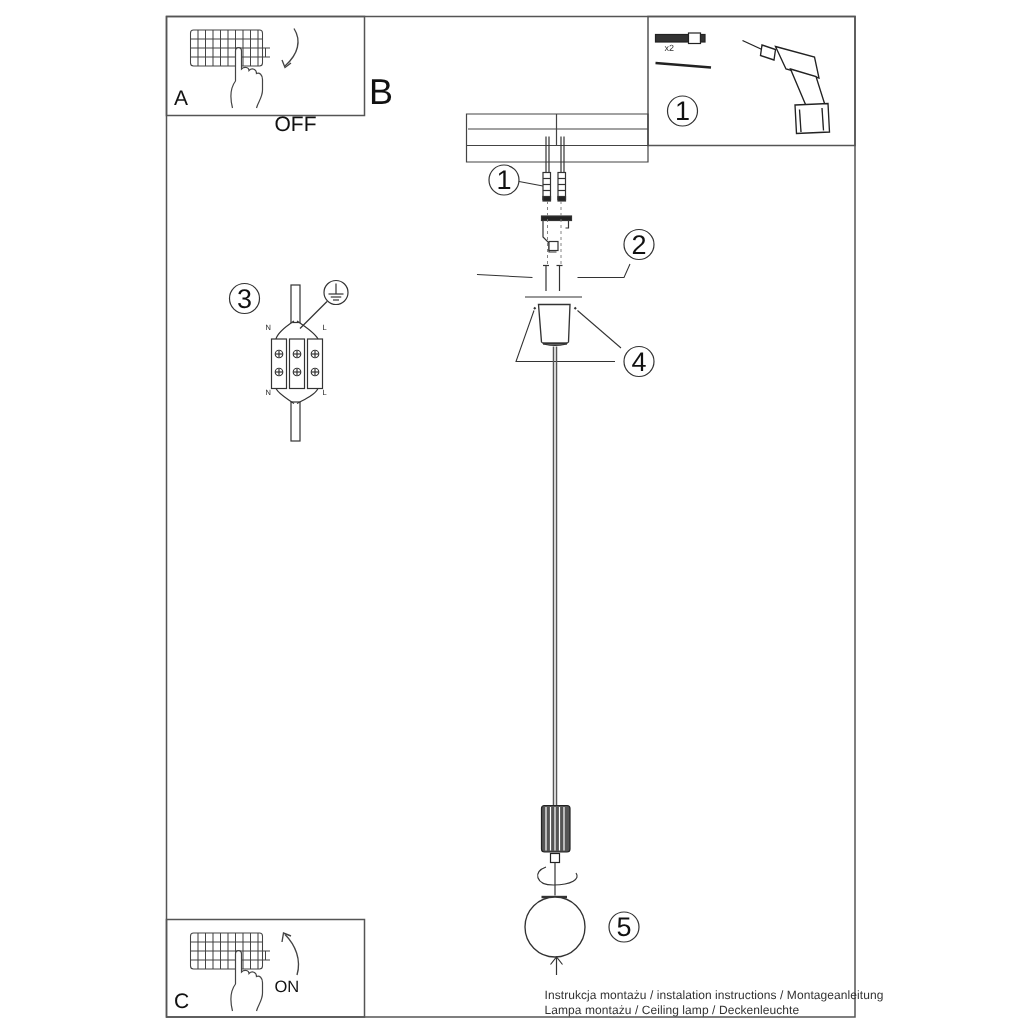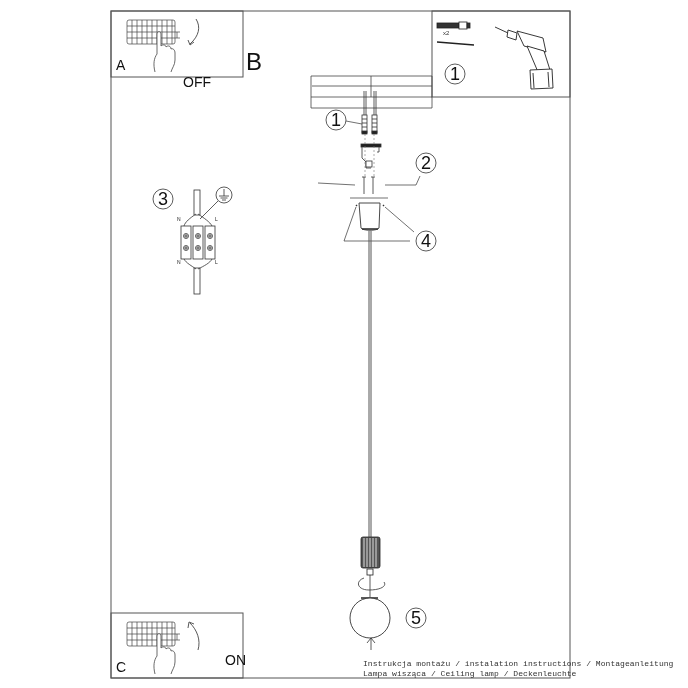--- a/index.html
+++ b/index.html
@@ -1,21 +1,21 @@
 <!DOCTYPE html>
 <html><head>
 <meta charset="utf-8">
 <style>
   html, body { margin:0; padding:0; background:#ffffff; }
   body { width:688px; height:688px; position:relative; overflow:hidden; font-family:"Liberation Sans", sans-serif; color:#1a1a1a; }
   .abs { position:absolute; }
   svg { position:absolute; left:0; top:0; }
   .step-letter { position:absolute; font-family:"Liberation Sans", sans-serif; color:#111; }
   .callout-num { position:absolute; width:22px; height:22px; text-align:center; line-height:22px; font-size:18px; font-family:"Liberation Sans", sans-serif; color:#111; }
-  .footer-text { position:absolute; font-size:8px; font-family:Liberation Mono, monospace; color:#333; white-space:nowrap; letter-spacing:0.05px;padding-left:22px; }
+  .footer-text { position:absolute; font-size:8px; font-family:Liberation Sans, sans-serif; color:#333; white-space:nowrap; letter-spacing:0.05px;padding-left:22px; }
 </style>
 </head>
 <body>
 
 <svg width="688" height="688" viewBox="0 0 688 688">
 
   <rect x="111" y="11" width="459" height="667" fill="none" stroke="#555" stroke-width="1"></rect>
 
   <rect x="111" y="11" width="132" height="66" fill="none" stroke="#555" stroke-width="1"></rect>
 
@@ -233,30 +233,30 @@
     <line x1="346" y1="121" x2="362" y2="124"></line>
   </g>
 </svg>
 
 <div class="step-letter" style="left:116px; top:57px; font-size:14px;">A</div>
 <div class="step-letter" style="left:183px; top:50px; font-size:14px;margin-top:24px;">OFF</div>
 
 <div class="step-letter" style="left:246px; top:48px; font-size:24px;">B</div>
 
 <div class="step-letter" style="left:116px; top:659px; font-size:14px;">C</div>
-<div class="step-letter" style="left:183px; top:652px; font-size:14px;margin-left:42px;">ON</div>
+<div class="step-letter" style="left:183px; top:652px; font-size:11px;">ON</div>
 
 <div class="abs" style="left:443px; top:30px; font-size:6px; color:#333;">x2</div>
 
 <div class="callout-num" style="left:444px; top:63px;">1</div>
 <div class="callout-num" style="left:325px; top:109px;">1</div>
 <div class="callout-num" style="left:415px; top:152px;">2</div>
 <div class="callout-num" style="left:152px; top:188px;">3</div>
 <div class="callout-num" style="left:415px; top:230px;">4</div>
 <div class="callout-num" style="left:405px; top:607px;">5</div>
 
 <div class="abs" style="left:177px; top:216px; font-size:5px;">N</div>
 <div class="abs" style="left:215px; top:216px; font-size:5px;">L</div>
 <div class="abs" style="left:177px; top:259px; font-size:5px;">N</div>
 <div class="abs" style="left:215px; top:259px; font-size:5px;">L</div>
 
 <div class="footer-text" style="left:341px; top:659px;">Instrukcja montażu / instalation instructions / Montageanleitung</div>
-<div class="footer-text" style="left:341px; top:669px;">Lampa wisząca / Ceiling lamp / Deckenleuchte</div>
+<div class="footer-text" style="left:341px; top:669px;">Lampa montażu / Ceiling lamp / Deckenleuchte</div>
 
 </body></html>

